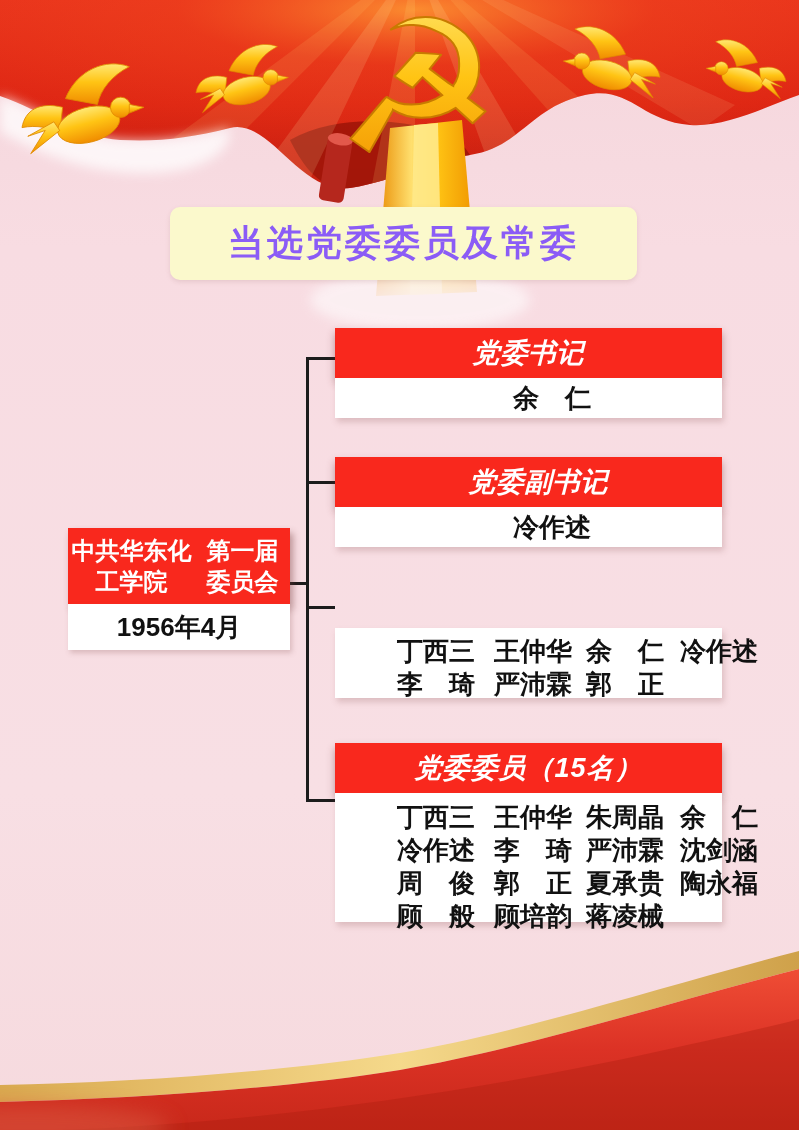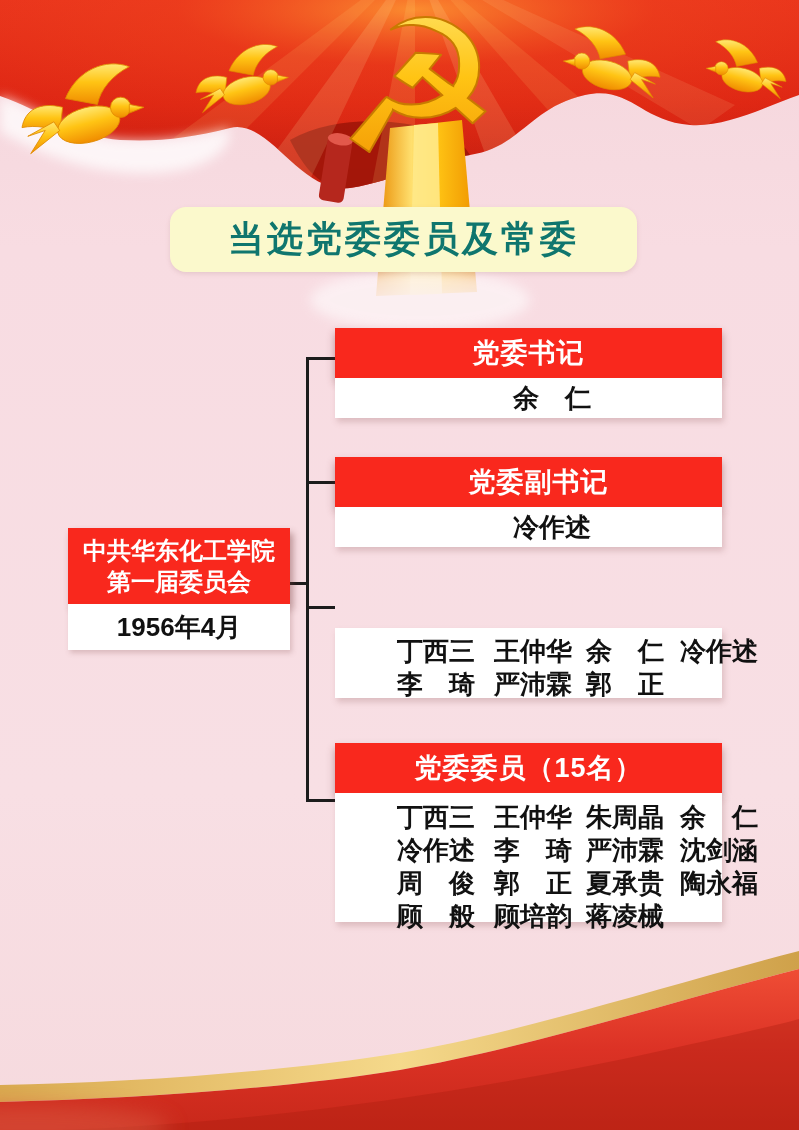--- a/index.html
+++ b/index.html
@@ -23,49 +23,50 @@
     margin:0 auto;
     overflow:hidden;
     background:linear-gradient(180deg,#f5d6dc 0%,var(--page_pink) 22%,#f8dfe4 70%,#f6dade 100%);
     font-family:"Liberation Sans","DejaVu Sans",sans-serif;
   }
   svg{display:block;}
   .banner-svg{position:absolute;top:0;left:0;}
   .bottom-svg{position:absolute;bottom:0;left:0;}
 
   .title-box{
-    position:absolute;left:170px;top:207px;width:467px;height:65px;
+    position:absolute;left:170px;top:207px;width:467px;height:73px;
     background:var(--cream);
-    border-radius:16px;
-    display:flex;align-items:center;justify-content:center;
-    font-size:36px;font-weight:bold;letter-spacing:3px;color:#0f766e;
+    border-radius:10px;
+    display:flex;align-items:center;justify-content:center;
+    font-size:36px;font-weight:bold;letter-spacing:3px;color:#8b5cf6;
     box-shadow:0 2px 4px rgba(180,140,140,.25);
   }
 
   .root-red{
     position:absolute;left:68px;top:528px;width:222px;height:76px;
     background:var(--accent_red);color:#fff;
-    display:flex;flex-direction:column;align-items:center;justify-content:center;
+    display:flex;align-items:center;justify-content:center;
     font-size:24px;font-weight:bold;line-height:31px;text-align:center;
     box-shadow:3px 5px 7px rgba(110,50,50,.45);
   }
   .root-white{
     position:absolute;left:68px;top:604px;width:222px;height:46px;
     background:#fff;color:var(--text_dark);
     display:flex;align-items:center;justify-content:center;
     font-size:26px;font-weight:600;
     box-shadow:2px 3px 5px rgba(150,100,100,.3);
   }
 
   .branch-header{
     position:absolute;left:335px;width:387px;height:50px;
     background:var(--accent_red);color:#fff;
     display:flex;align-items:center;justify-content:center;
     font-size:27px;font-weight:600;letter-spacing:1px;
     box-shadow:0 5px 8px rgba(110,50,50,.45);
+    font-style:italic;
   }
   .branch-body{
     position:absolute;left:335px;width:387px;
     background:#fff;color:var(--text_dark);
     font-size:26px;font-weight:600;
     box-shadow:2px 4px 6px rgba(150,100,100,.28);
     padding-left:47px;
   }
   .body-center{display:flex;align-items:center;justify-content:center;white-space:pre;}
   .names-grid{

